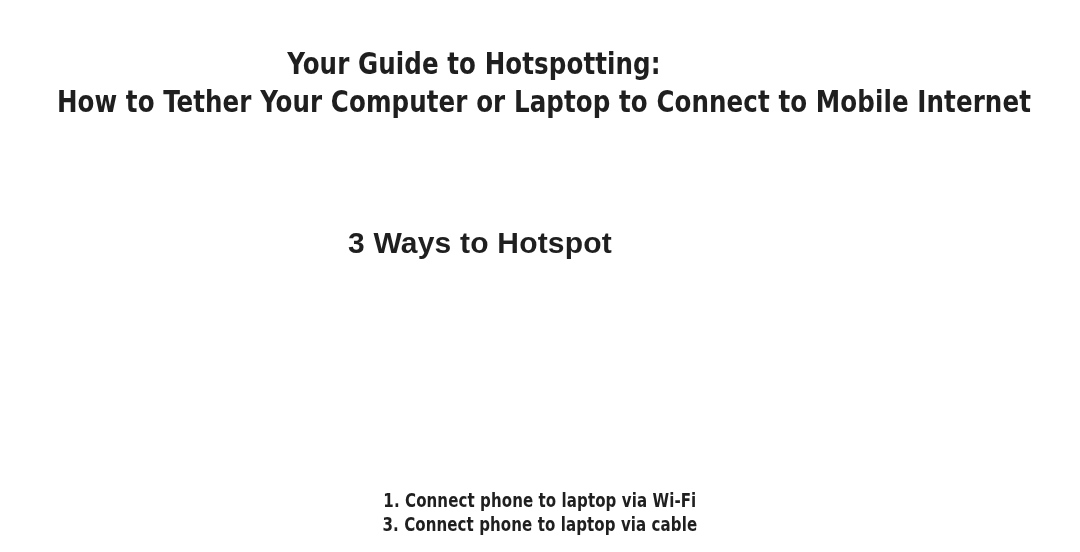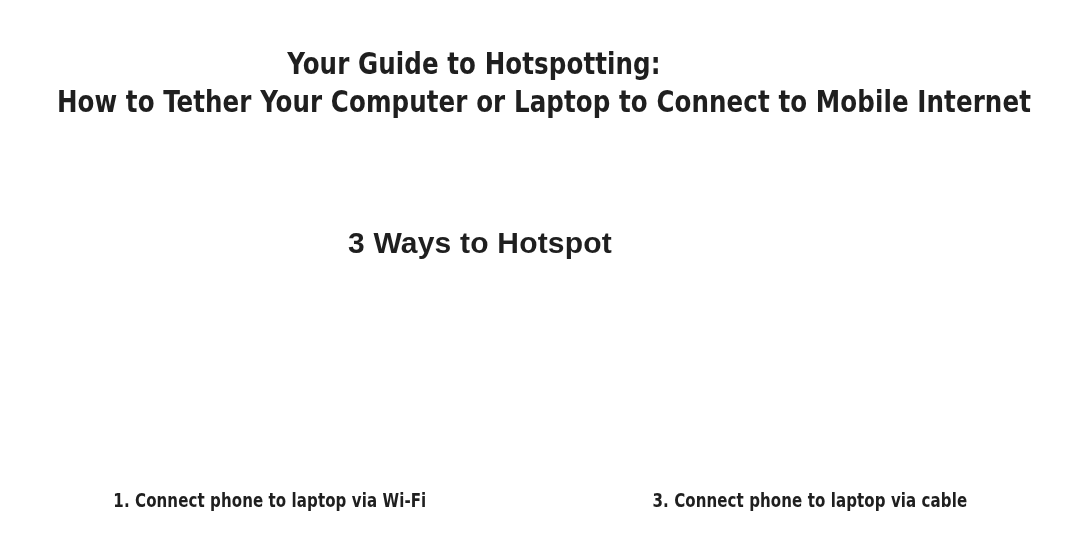--- a/index.html
+++ b/index.html
@@ -80,21 +80,21 @@
     background: #ffffff;
   }
 
   
   .captions {
     position: absolute;
     top: 488px;
     left: 0;
     width: 1080px;
     display: flex;
-    flex-direction: row;
+    flex-direction: column;
   }
   .caption-cell {
     flex: 1 1 0;
     text-align: center;
     padding: 0 4px;
     box-sizing: border-box;
   }
   .caption-text {
     display: inline-block;
     font-family: "Liberation Sans Narrow", "DejaVu Sans Condensed", "Liberation Sans", sans-serif;

